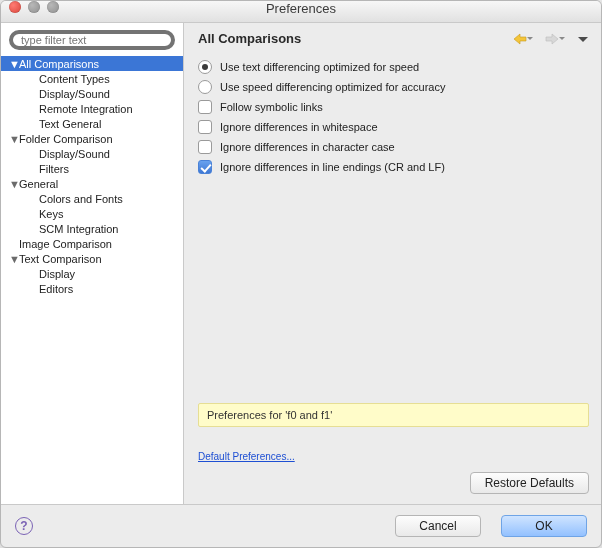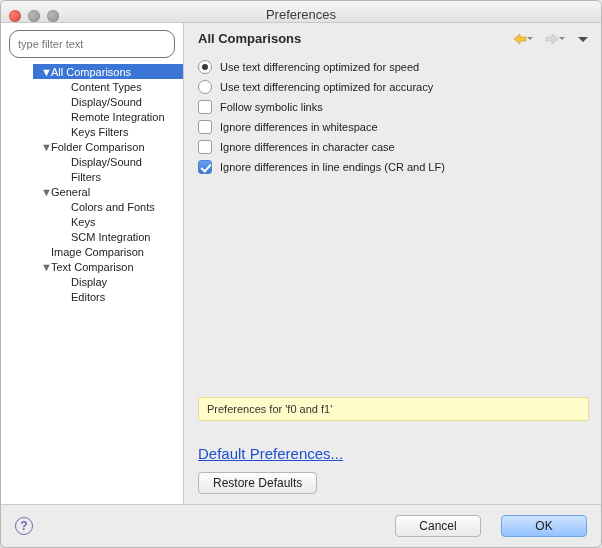--- a/index.html
+++ b/index.html
@@ -17,21 +17,21 @@
     border-radius:6px;
     background:#ececec;
     box-shadow: 0 2px 10px rgba(0,0,0,0.15);
     display:flex; flex-direction:column;
     overflow:hidden;
   }
   .titlebar {
     height:22px;
     background:linear-gradient(#f7f7f7,#e1e1e1);
     border-bottom:1px solid #c9c9c9;
-    display:flex; align-items:flex-end;
+    display:flex; align-items:flex-start;
     position:relative;
   }
   .traffic-lights { display:flex; gap:7px; margin-left:8px; }
   .tl { width:12px; height:12px; border-radius:50%; box-shadow: inset 0 0 1px rgba(0,0,0,0.4);}
   .tl-close{background:radial-gradient(circle at 35% 35%, #ff7b72,#d9453a);}
   .tl-min{background:radial-gradient(circle at 35% 35%, #b8b8b8,#8e8e8e);}
   .tl-zoom{background:radial-gradient(circle at 35% 35%, #b8b8b8,#8e8e8e);}
   .titlebar-title{
     position:absolute; left:0; right:0; text-align:center;
     font-size:13px; color:#3b3b3b; font-weight:500;
@@ -40,26 +40,26 @@
   .body {
     flex:1; display:flex; min-height:0;
     border-bottom:1px solid #c9c9c9;
   }
   .sidebar {
     width:183px; background:#fff; border-right:1px solid #c9c9c9;
     display:flex; flex-direction:column;
   }
   .filter {
     margin:7px 8px 6px 8px;
-    height:28px; border:1px solid #737373; border-radius:10px;
+    height:20px; border:4px solid #737373; border-radius:10px;
     background:#fff; padding:0 8px;
     font-size:11px; color:#9a9a9a;
   }
   .tree { flex:1; overflow:auto; padding-bottom:4px; }
-  .tree-item { padding:1.5px 6px 1.5px 6px; white-space:nowrap; cursor:default;margin-left:32px; }
+  .tree-item { padding:1.5px 6px 1.5px 6px; white-space:nowrap; cursor:default; }
   .tree-item .tw { display:inline-block; width:10px; color:#6b6b6b; }
   .tree-item.selected { background:#3b76d6; color:#fff; }
   .tree-item.selected .tw { color:#fff; }
   .depth0{padding-left:8px;}
   .depth1{padding-left:28px;}
   .content {
     flex:1; display:flex; flex-direction:column; padding:6px 12px 10px 14px;
     min-width:0;
   }
   .content-header {
@@ -86,22 +86,22 @@
   .check.checked::after{
     content:""; position:absolute; left:2px; top:3px; width:8px; height:4px;
     border-left:2px solid #fff; border-bottom:2px solid #fff; transform:rotate(-48deg);
   }
   .spacer { flex:1; }
   .banner {
     background:#fffcc9; border:1px solid #e6de94;
     padding:5px 8px; font-size:11px; color:#333;
     border-radius:2px; margin-bottom:21px;
   }
-  .link { color:#1e4fd3; text-decoration:underline; margin:3px 0 10px 0; font-size:15px; cursor:pointer; width:fit-content;}
-  .right-actions { display:flex; justify-content:flex-start; }
+  .link { color:#1e4fd3; text-decoration:underline; margin:3px 0 10px 0; font-size:10px; cursor:pointer; width:fit-content;}
+  .right-actions { display:flex; justify-content:flex-end; }
   .btn {
     height:22px; min-width:86px; padding:0 14px;
     border:1px solid #b5b5b5; border-radius:4px;
     background:linear-gradient(#fdfdfd,#e9e9e9);
     font-size:12px; color:#222; cursor:default;
   }
   .footer {
     height:42px; display:flex; align-items:center; justify-content:space-between;
     padding:0 14px;
   }
@@ -130,21 +130,21 @@
   </div>
 
   <div class="body">
     <div class="sidebar">
       <input class="filter" placeholder="type filter text" style="">
       <div class="tree" id="tree">
           <div class="tree-item depth0 selected"><span class="tw">▼</span><span>All Comparisons</span></div>
           <div class="tree-item depth1"><span class="tw"></span><span>Content Types</span></div>
           <div class="tree-item depth1"><span class="tw"></span><span>Display/Sound</span></div>
           <div class="tree-item depth1"><span class="tw"></span><span>Remote Integration</span></div>
-          <div class="tree-item depth1"><span class="tw"></span><span>Keys Filters</span></div>
+          <div class="tree-item depth1"><span class="tw"></span><span>Text General</span></div>
           <div class="tree-item depth0"><span class="tw">▼</span><span>Folder Comparison</span></div>
           <div class="tree-item depth1"><span class="tw"></span><span>Display/Sound</span></div>
           <div class="tree-item depth1"><span class="tw"></span><span>Filters</span></div>
           <div class="tree-item depth0"><span class="tw">▼</span><span>General</span></div>
           <div class="tree-item depth1"><span class="tw"></span><span>Colors and Fonts</span></div>
           <div class="tree-item depth1"><span class="tw"></span><span>Keys</span></div>
           <div class="tree-item depth1"><span class="tw"></span><span>SCM Integration</span></div>
           <div class="tree-item depth0"><span class="tw"></span><span>Image Comparison</span></div>
           <div class="tree-item depth0"><span class="tw">▼</span><span>Text Comparison</span></div>
           <div class="tree-item depth1"><span class="tw"></span><span>Display</span></div>
@@ -176,21 +176,21 @@
         </div>
       </div>
 
       <div class="opts">
         <label class="row">
           <span id="r-speed" class="radio selected"></span>
           <span>Use text differencing optimized for speed</span>
         </label>
         <label class="row">
           <span id="r-acc" class="radio"></span>
-          <span>Use text differencing optimized for accuracy</span>
+          <span>Use speed differencing optimized for accuracy</span>
         </label>
 
         <label class="row gap-top">
           <span id="c-sym" class="check"></span>
           <span>Follow symbolic links</span>
         </label>
 
         <label class="row gap-top">
           <span id="c-ws" class="check"></span>
           <span>Ignore differences in whitespace</span>

